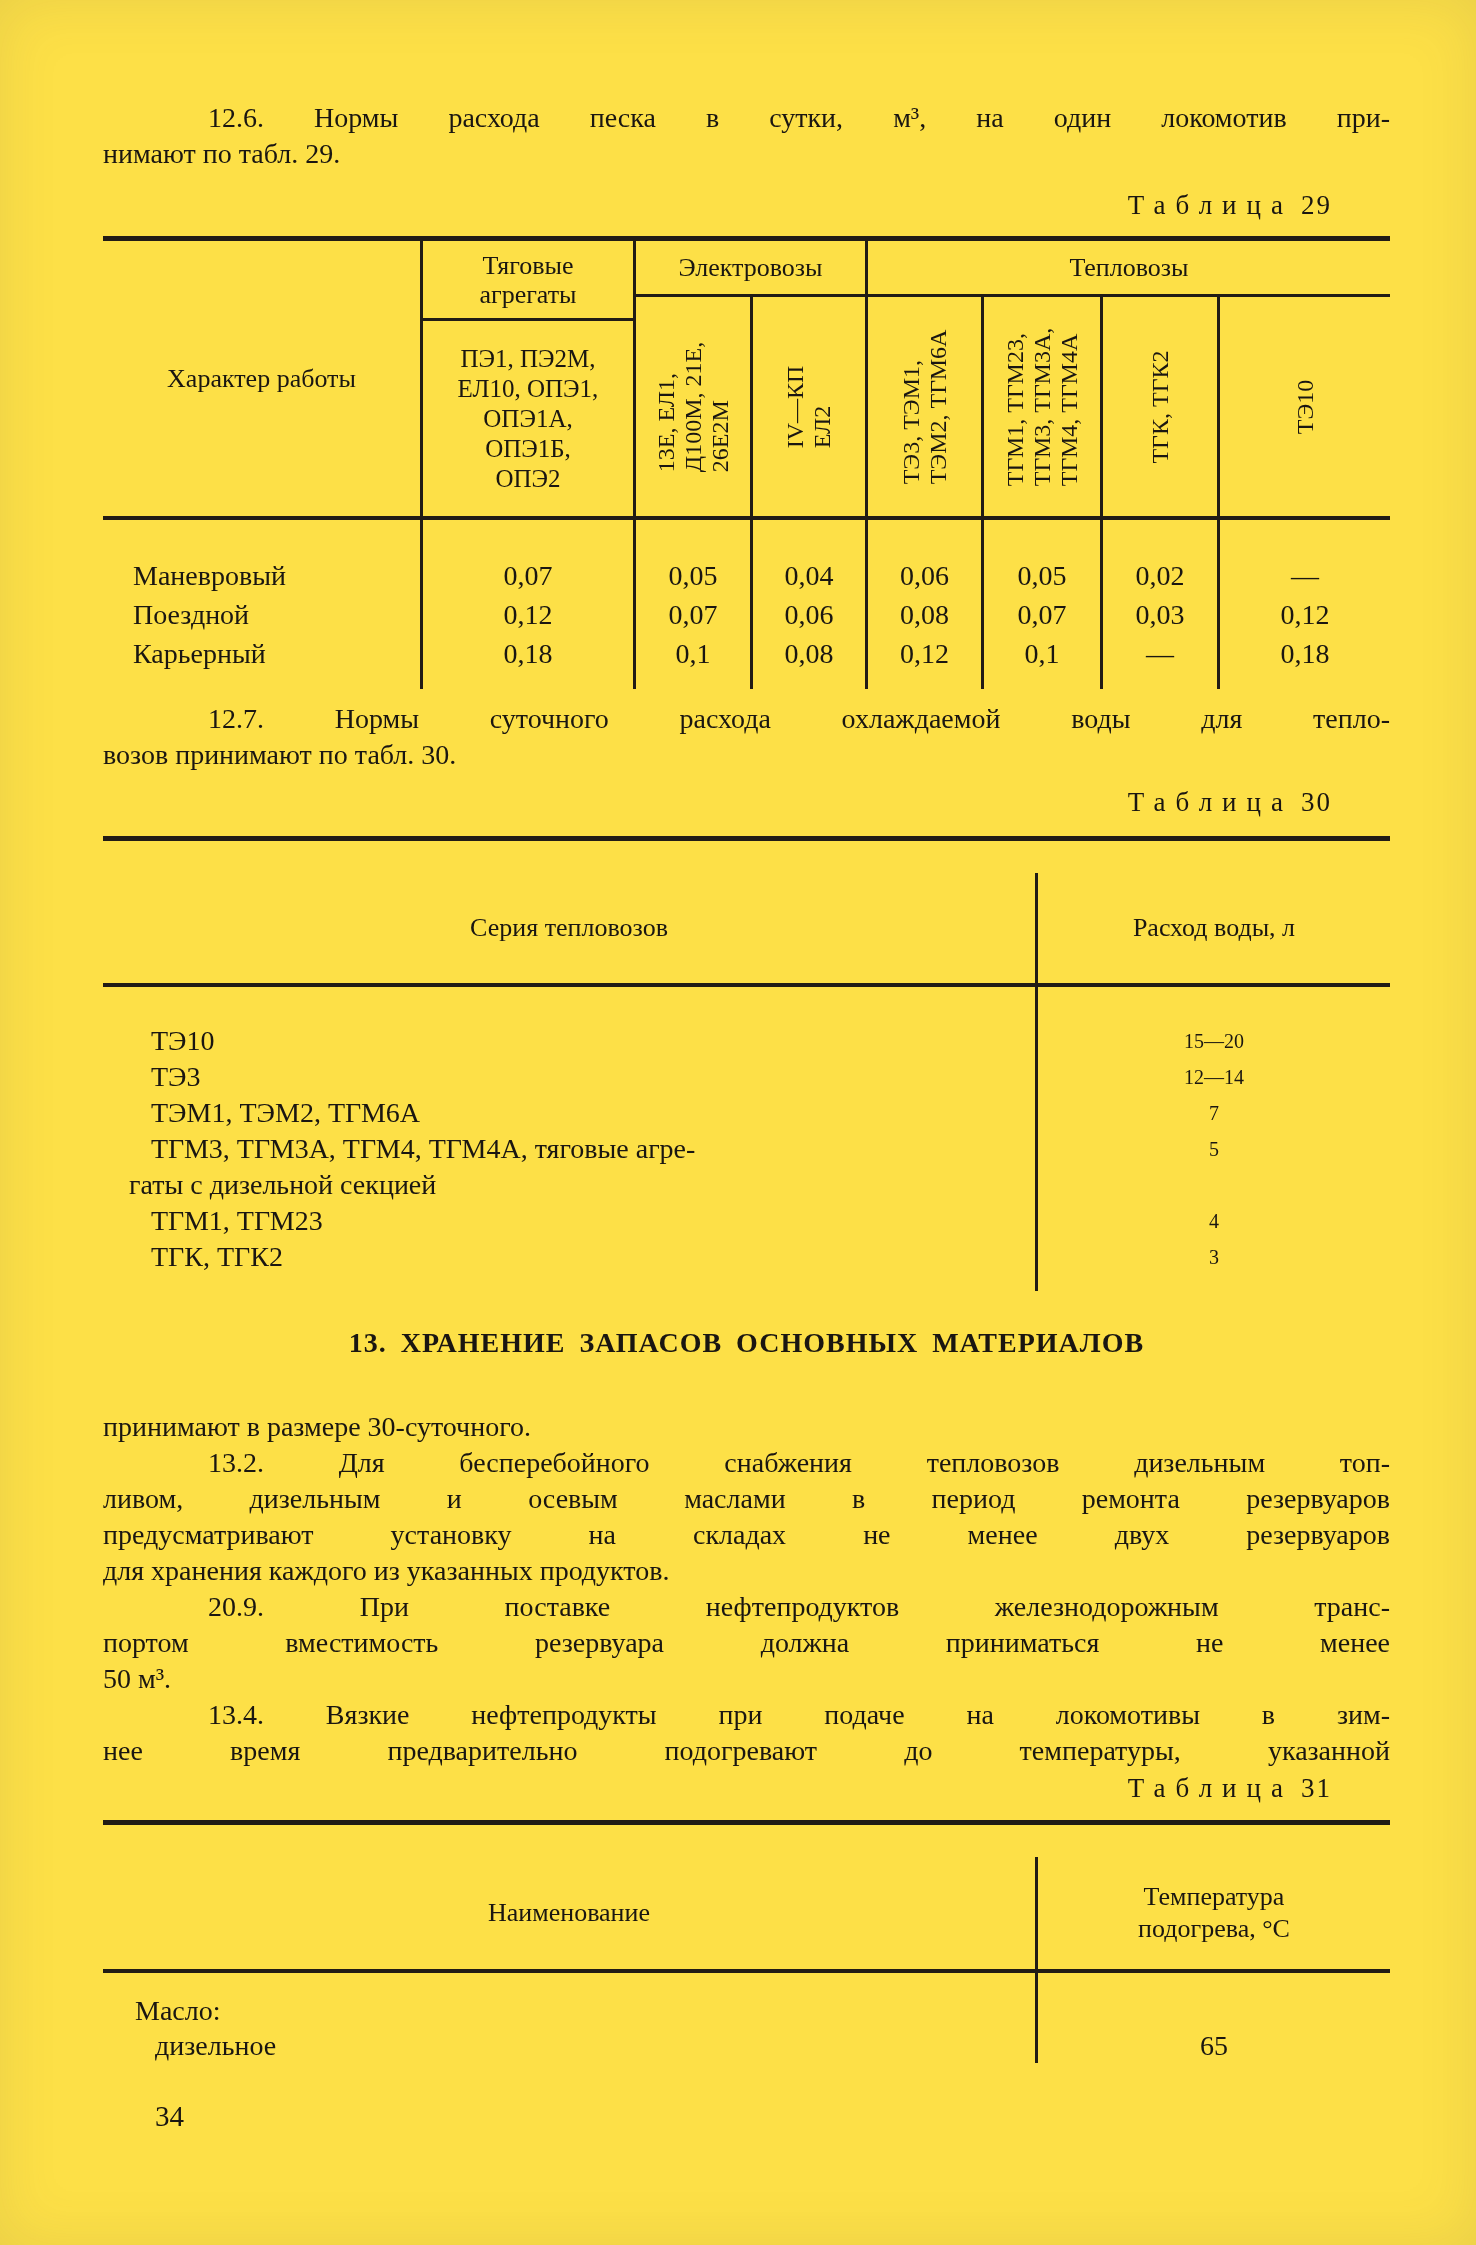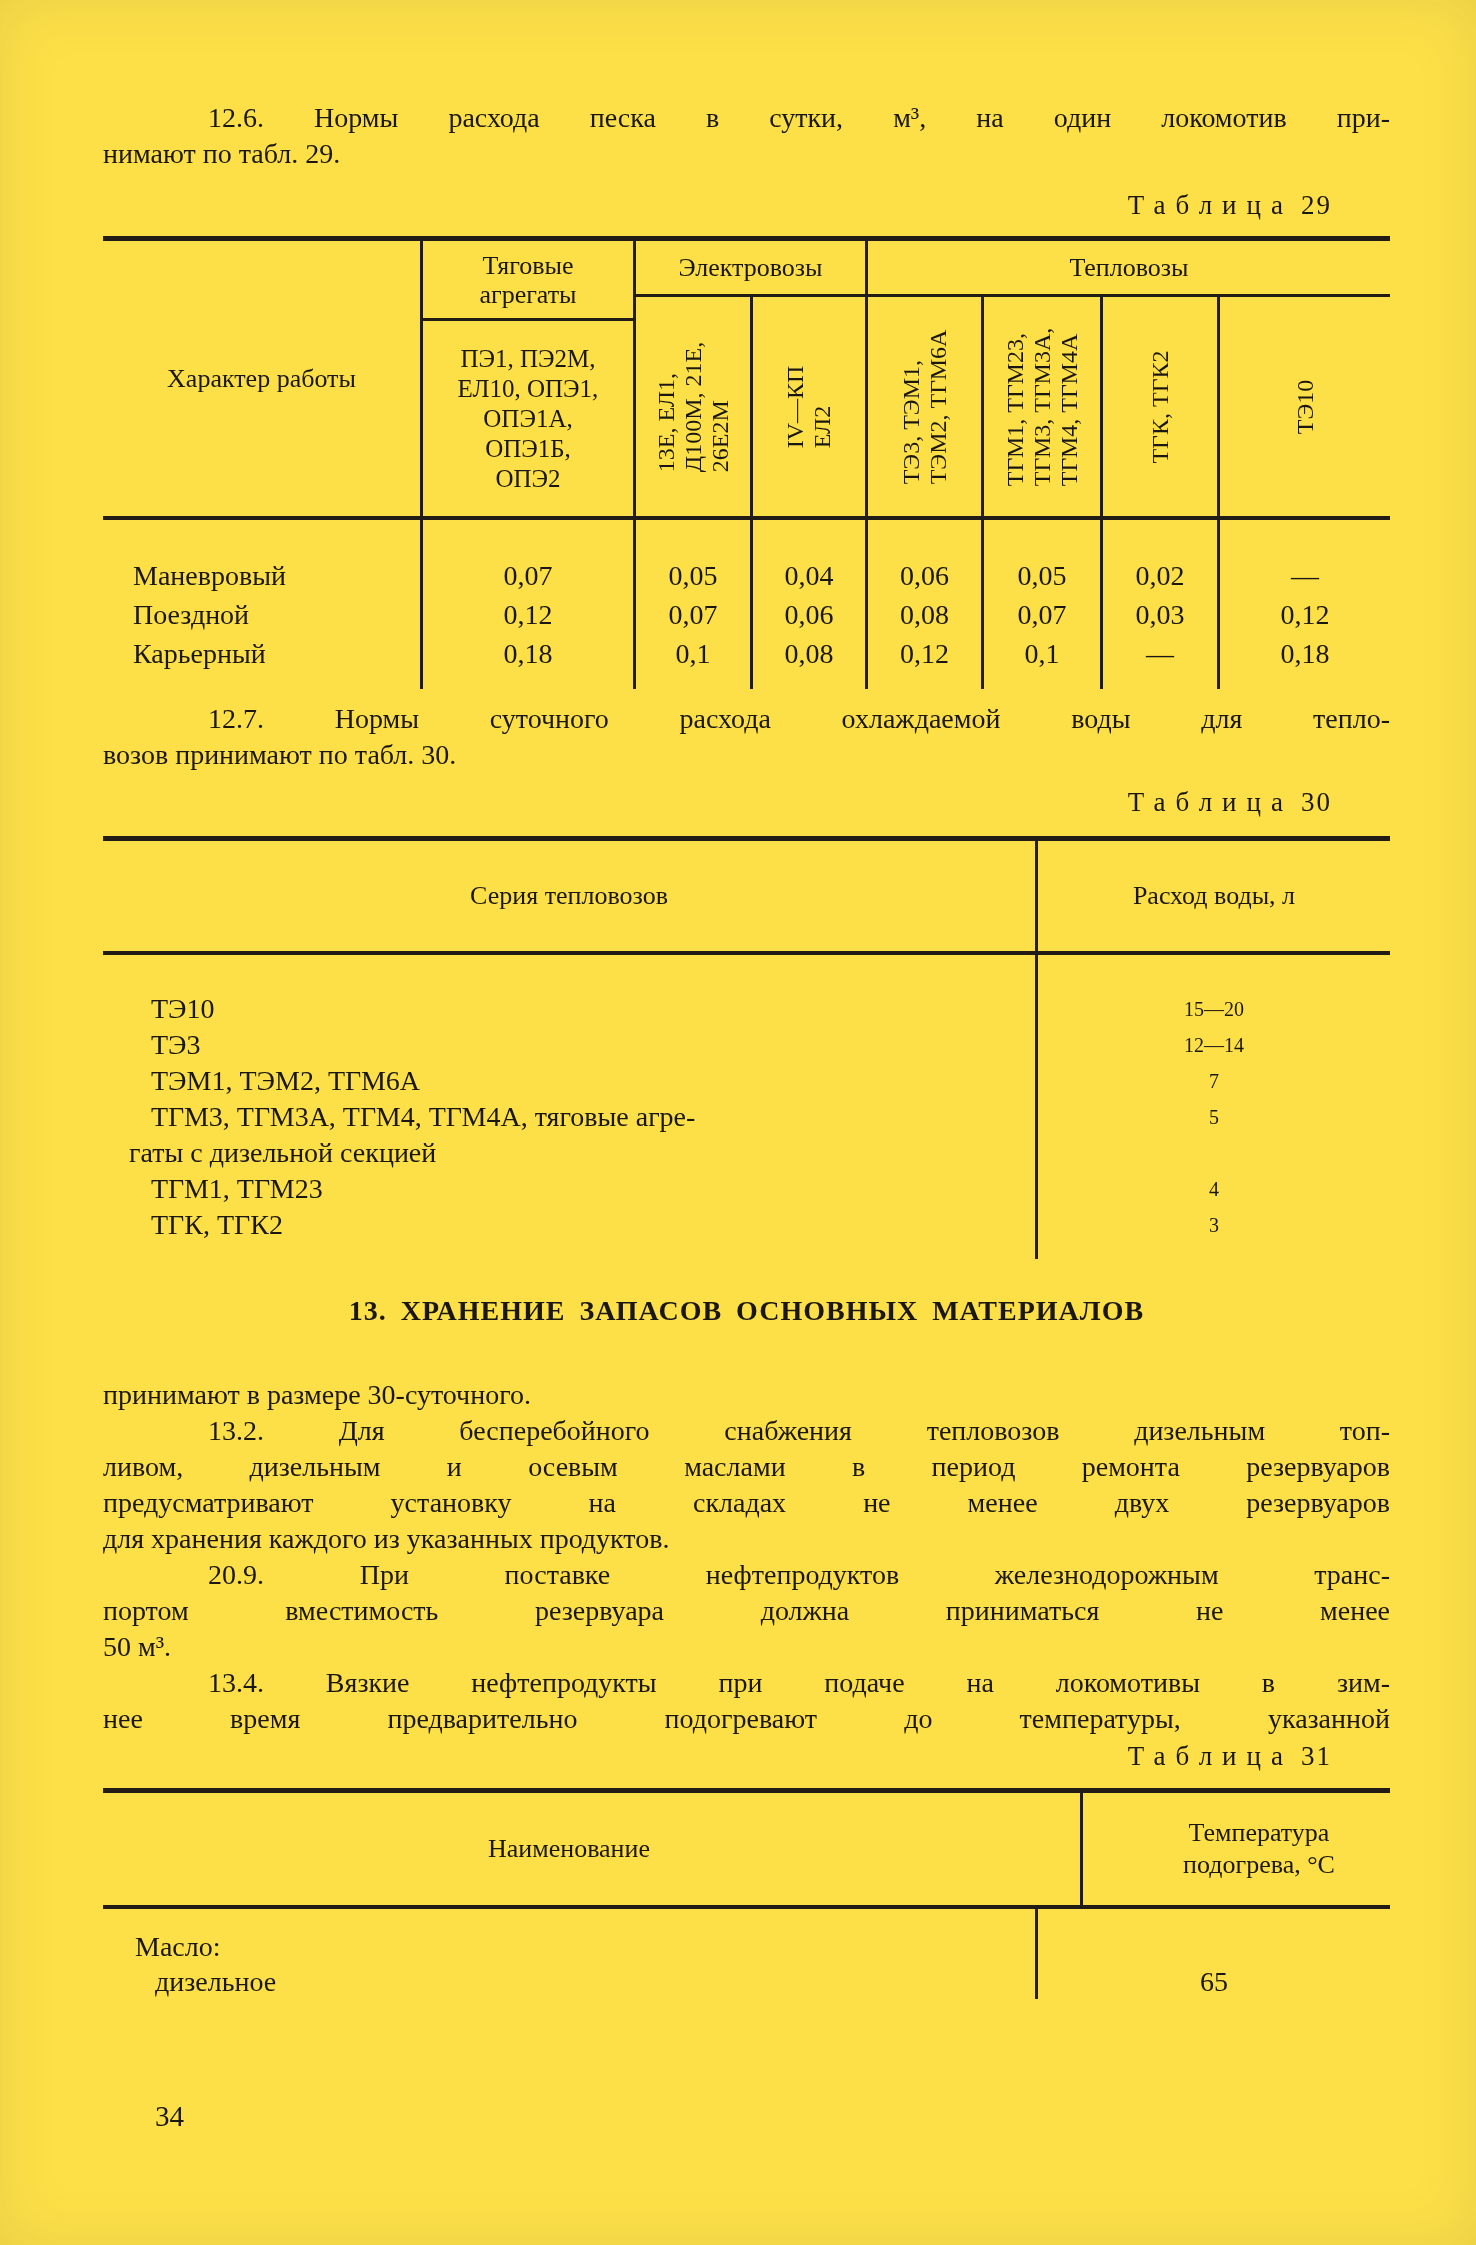--- a/index.html
+++ b/index.html
@@ -43,23 +43,23 @@
   .rot{position:absolute;left:50%;top:50%;transform:translate(-50%,-50%) rotate(-90deg);
        white-space:pre;font-size:24px;line-height:27px;text-align:left;}
   .t29-body{display:grid;grid-template-columns:317px 213px 117px 115px 116px 119px 117px 173px;}
   .bc{padding-top:36px;padding-bottom:16px;}
   .tl{height:39px;line-height:39px;font-size:28px;}
   .bc-lab .tl{padding-left:30px;}
   .num .tl{text-align:center;}
 
   
   .t30,.t31{border-top:5px solid #211c15;width:1287px;}
-  .thead2{display:grid;grid-template-columns:932px 355px;border-bottom:4px solid #211c15;}
+  .thead2{display:grid;grid-template-columns:932px 355px;border-bottom:4px solid #211c15;margin-top:32px;}
   .t30 .thead2{height:110px;}
-  .t31 .thead2{height:112px;gap:45px;}
+  .t31 .thead2{height:112px;}
   .thc{display:flex;align-items:center;justify-content:center;font-size:26px;
        text-align:center;white-space:pre-line;line-height:32px;}
   .tbody2{display:grid;grid-template-columns:932px 355px;}
   .t30c{padding-top:36px;padding-bottom:16px;}
   .t31c{padding-top:20px;}
   .sr{font-size:28px;line-height:36px;padding-left:26px;text-indent:22px;white-space:pre-line;}
   .vr{font-size:20px;line-height:36px;text-align:center;}
   .h36{height:36px}.h72{height:72px}
   .nm1{padding-left:32px;font-size:28px;line-height:36px;height:36px;}
   .nm2{padding-left:52px;font-size:28px;line-height:34px;height:34px;}

